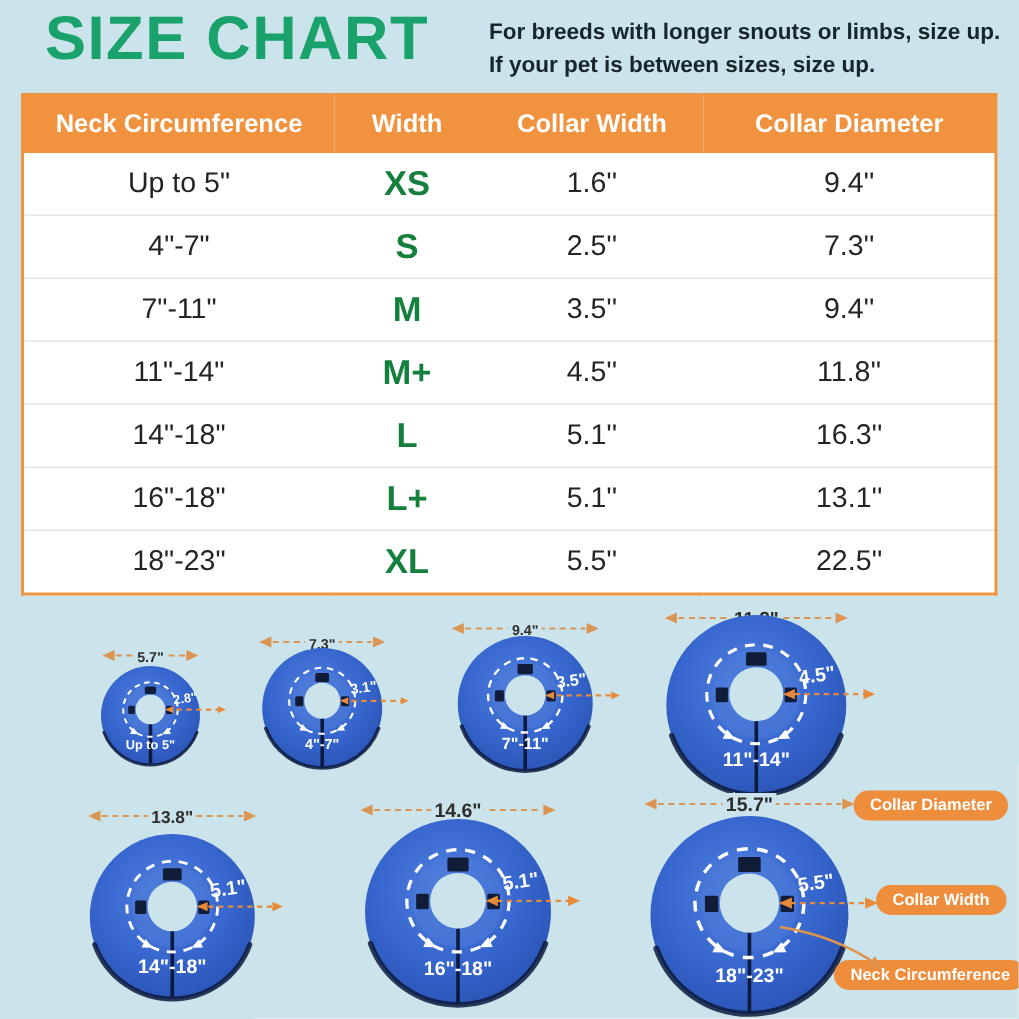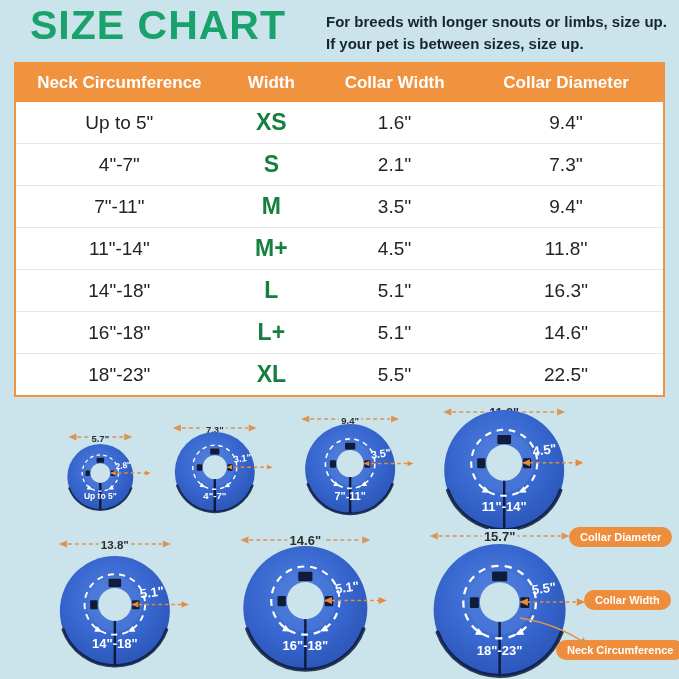--- a/index.html
+++ b/index.html
@@ -72,21 +72,21 @@
     <tbody>
         <tr>
           <td>Up to 5"</td>
           <td class="size-cell">XS</td>
           <td>1.6''</td>
           <td>9.4''</td>
         </tr>
         <tr>
           <td>4"-7"</td>
           <td class="size-cell">S</td>
-          <td>2.1''</td>
+          <td>2.5''</td>
           <td>7.3''</td>
         </tr>
         <tr>
           <td>7"-11"</td>
           <td class="size-cell">M</td>
           <td>3.5''</td>
           <td>9.4''</td>
         </tr>
         <tr>
           <td>11"-14"</td>
@@ -97,21 +97,21 @@
         <tr>
           <td>14"-18"</td>
           <td class="size-cell">L</td>
           <td>5.1''</td>
           <td>16.3''</td>
         </tr>
         <tr>
           <td>16"-18"</td>
           <td class="size-cell">L+</td>
           <td>5.1''</td>
-          <td>14.6''</td>
+          <td>13.1''</td>
         </tr>
         <tr>
           <td>18"-23"</td>
           <td class="size-cell">XL</td>
           <td>5.5''</td>
           <td>22.5''</td>
         </tr>
       </tbody>
   </table>
 

